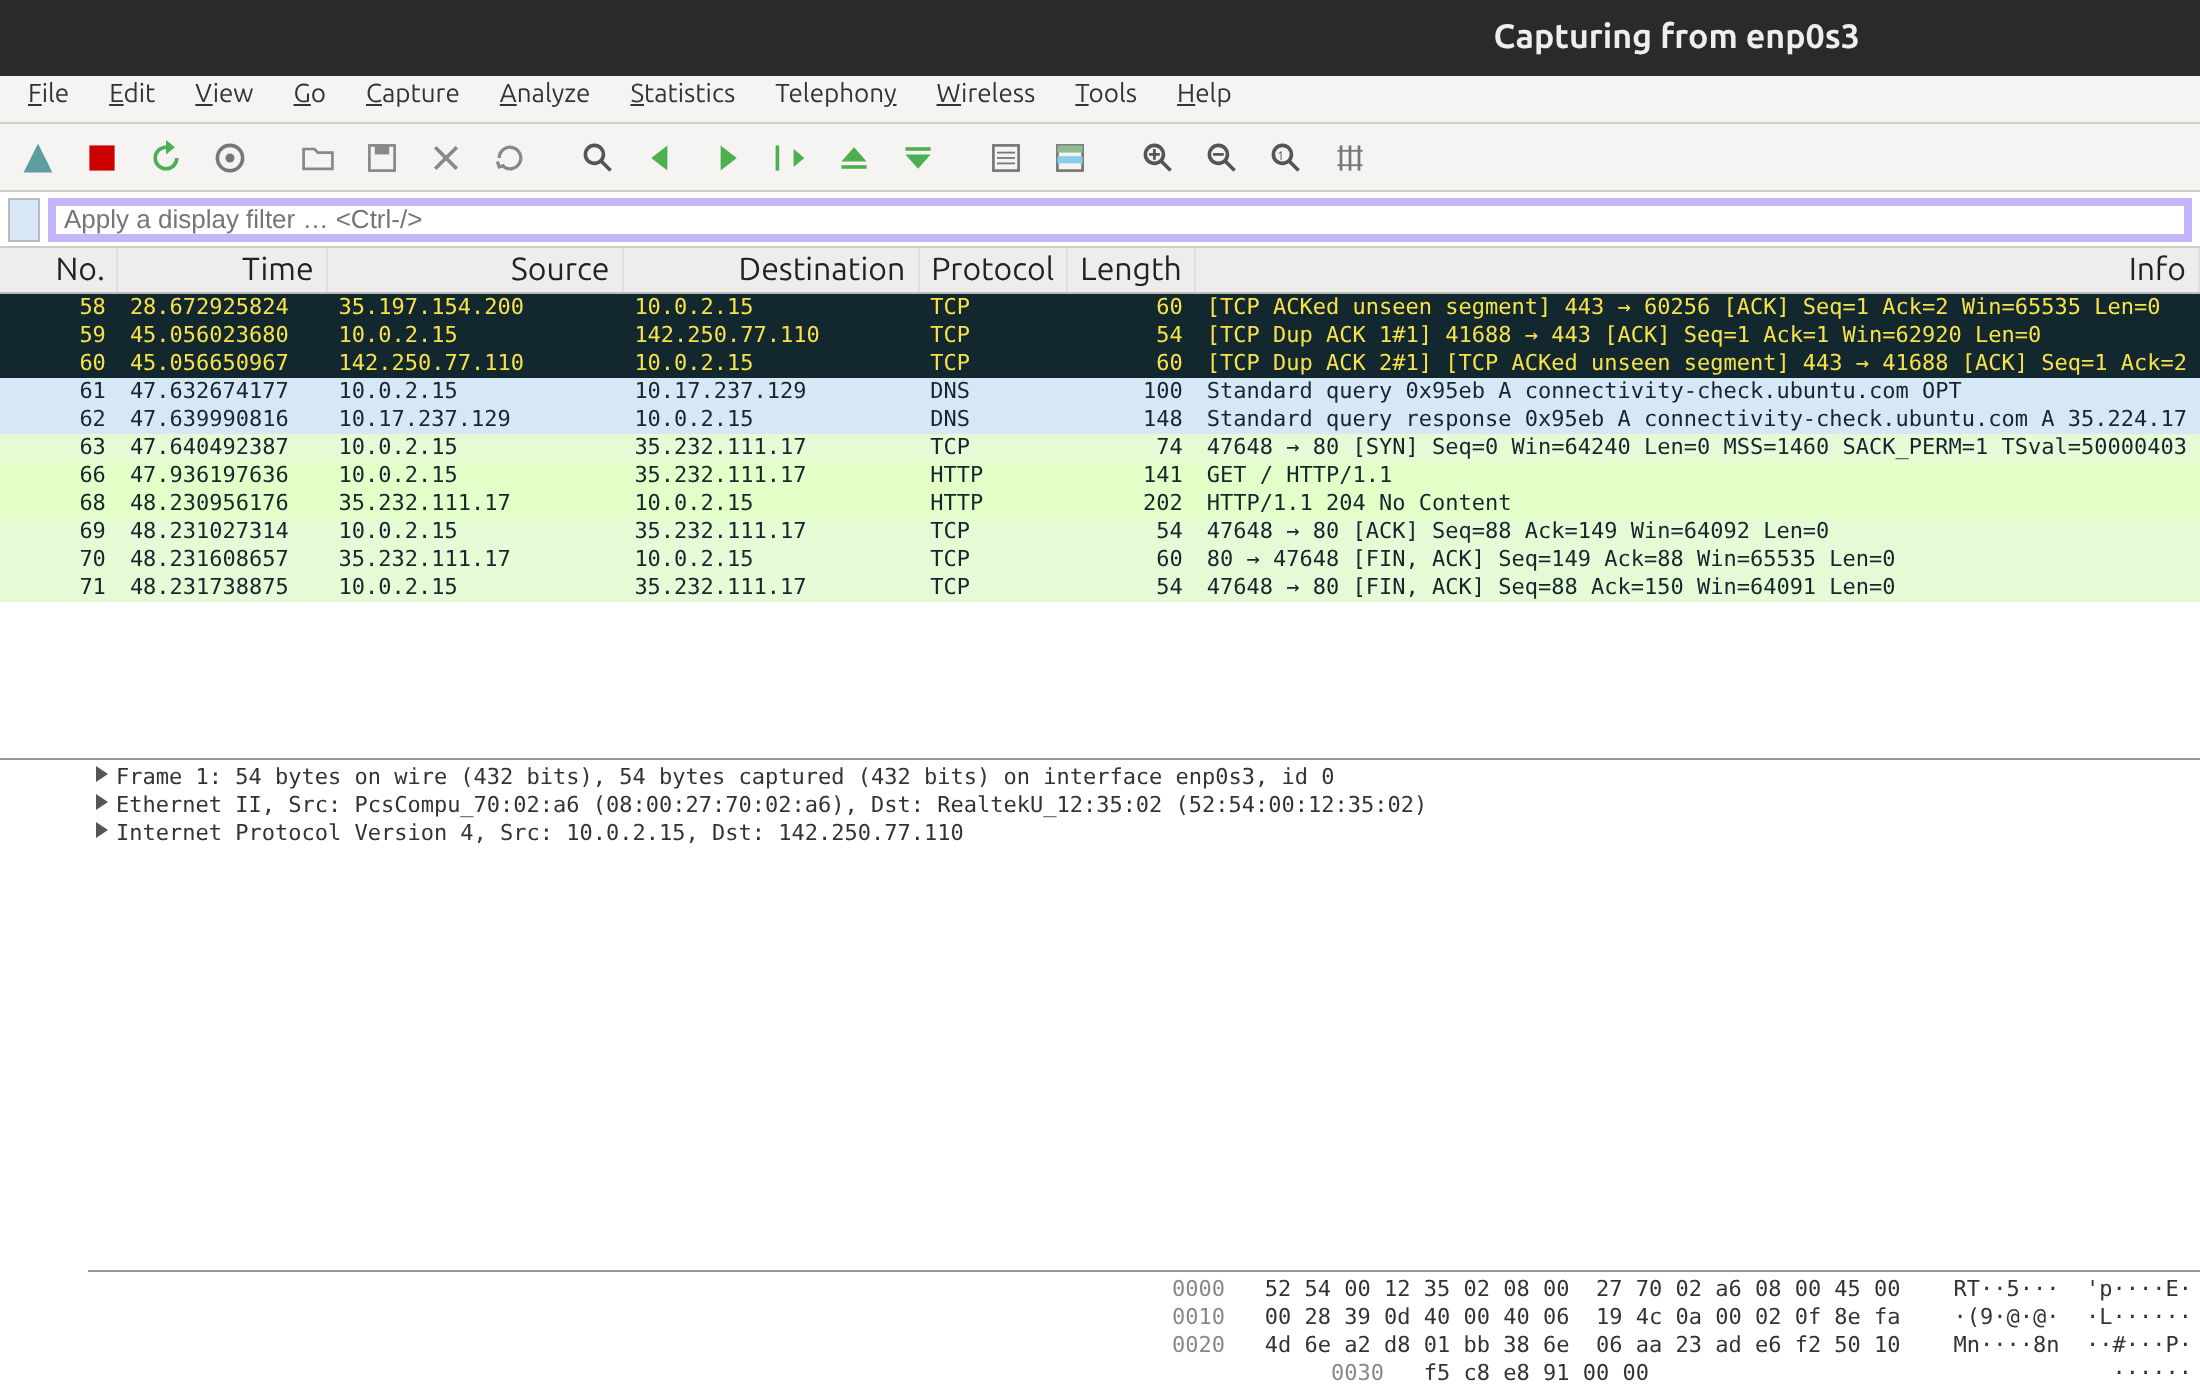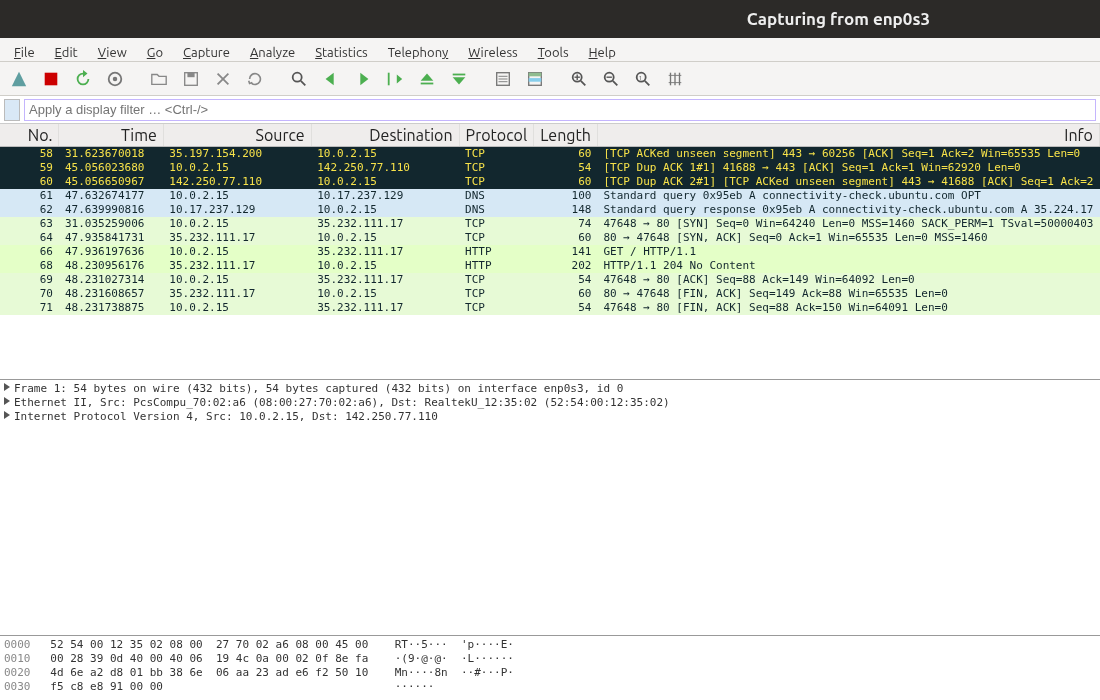--- a/index.html
+++ b/index.html
@@ -25,21 +25,21 @@
     font-size: 17px;
     position: relative;
   }
   .titlebar span { position: absolute; right: 170px; font-weight: bold; }
   
   .menubar {
     background: #f5f4f3;
     border-bottom: 1px solid #d0cec9;
     height: 24px;
     display: flex;
-    align-items: flex-end;
+    align-items: flex-start;
     padding: 0 6px;
     gap: 4px;
     font-size: 13px;
   }
   .menubar .menuitem {
     padding: 2px 8px;
     cursor: default;
   }
   .menubar .menuitem u { text-decoration: underline; }
   
@@ -71,21 +71,21 @@
     gap: 4px;
   }
   .filterbar .marker {
     width: 16px; height: 22px;
     background: #6fa8dc44;
     border: 1px solid #bbb;
   }
   .filterbar input {
     flex: 1;
     height: 22px;
-    border: 1px solid #c4b5fd;
+    border: 4px solid #c4b5fd;
     padding: 0 4px;
     font-size: 13px;
     background: #fff;
     color: #888;
   }
   
   .packetlist {
     flex: 1;
     min-height: 0;
     overflow: auto;
@@ -130,40 +130,42 @@
   .treecol { display:inline-block; width:11px; color:#666; }
   tr.dark .treecol { color:#9db8bd;}
   
   .details {
     height: 256px;
     overflow: auto;
     font-family: "DejaVu Sans Mono", monospace;
     font-size: 11px;
     border-bottom: 1px solid #999;
     padding: 2px 4px;
+    margin-left: 44px;
   }
   .details .line { white-space: pre; line-height: 14px; }
   .details .caret {
     display: inline-block;
     width: 0; height: 0;
     border-top: 4px solid transparent;
     border-bottom: 4px solid transparent;
     border-left: 6px solid #555;
     margin-right: 4px;
     vertical-align: 1px;
   }
   
   .hexpane {
     height: 64px;
     font-family: "DejaVu Sans Mono", monospace;
     font-size: 11px;
     padding: 2px 4px;
     overflow: hidden;
     white-space: pre;
     line-height: 14px;
+    text-align: right;
   }
   .hexpane .offset { color: #888; }
   
   .toolbtn svg { width: 18px; height: 18px; }
 </style>
 </head>
 <body>
 
 <div class="titlebar">
   <span>Capturing from enp0s3</span>
@@ -328,21 +330,21 @@
         <th class="c-src">Source</th>
         <th class="c-dst">Destination</th>
         <th class="c-proto">Protocol</th>
         <th class="c-len">Length</th>
         <th>Info</th>
       </tr>
     </thead>
     <tbody id="packet-tbody">
         <tr class="dark">
           <td class="c-no"><span class="treecol"></span>58</td>
-          <td class="c-time">31.623670018</td>
+          <td class="c-time">28.672925824</td>
           <td class="c-src">35.197.154.200</td>
           <td class="c-dst">10.0.2.15</td>
           <td class="c-proto">TCP</td>
           <td class="c-len">60</td>
           <td>[TCP ACKed unseen segment] 443 → 60256 [ACK] Seq=1 Ack=2 Win=65535 Len=0</td>
         </tr>
         <tr class="dark">
           <td class="c-no"><span class="treecol"></span>59</td>
           <td class="c-time">45.056023680</td>
           <td class="c-src">10.0.2.15</td>
@@ -373,35 +375,26 @@
           <td class="c-no">62</td>
           <td class="c-time">47.639990816</td>
           <td class="c-src">10.17.237.129</td>
           <td class="c-dst">10.0.2.15</td>
           <td class="c-proto">DNS</td>
           <td class="c-len">148</td>
           <td>Standard query response 0x95eb A connectivity-check.ubuntu.com A 35.224.17</td>
         </tr>
         <tr class="light">
           <td class="c-no">63</td>
-          <td class="c-time">31.035259006</td>
+          <td class="c-time">47.640492387</td>
           <td class="c-src">10.0.2.15</td>
           <td class="c-dst">35.232.111.17</td>
           <td class="c-proto">TCP</td>
           <td class="c-len">74</td>
           <td>47648 → 80 [SYN] Seq=0 Win=64240 Len=0 MSS=1460 SACK_PERM=1 TSval=50000403</td>
-        </tr>
-        <tr class="light">
-          <td class="c-no">64</td>
-          <td class="c-time">47.935841731</td>
-          <td class="c-src">35.232.111.17</td>
-          <td class="c-dst">10.0.2.15</td>
-          <td class="c-proto">TCP</td>
-          <td class="c-len">60</td>
-          <td>80 → 47648 [SYN, ACK] Seq=0 Ack=1 Win=65535 Len=0 MSS=1460</td>
         </tr>
         <tr class="http">
           <td class="c-no">66</td>
           <td class="c-time">47.936197636</td>
           <td class="c-src">10.0.2.15</td>
           <td class="c-dst">35.232.111.17</td>
           <td class="c-proto">HTTP</td>
           <td class="c-len">141</td>
           <td>GET / HTTP/1.1</td>
         </tr>

